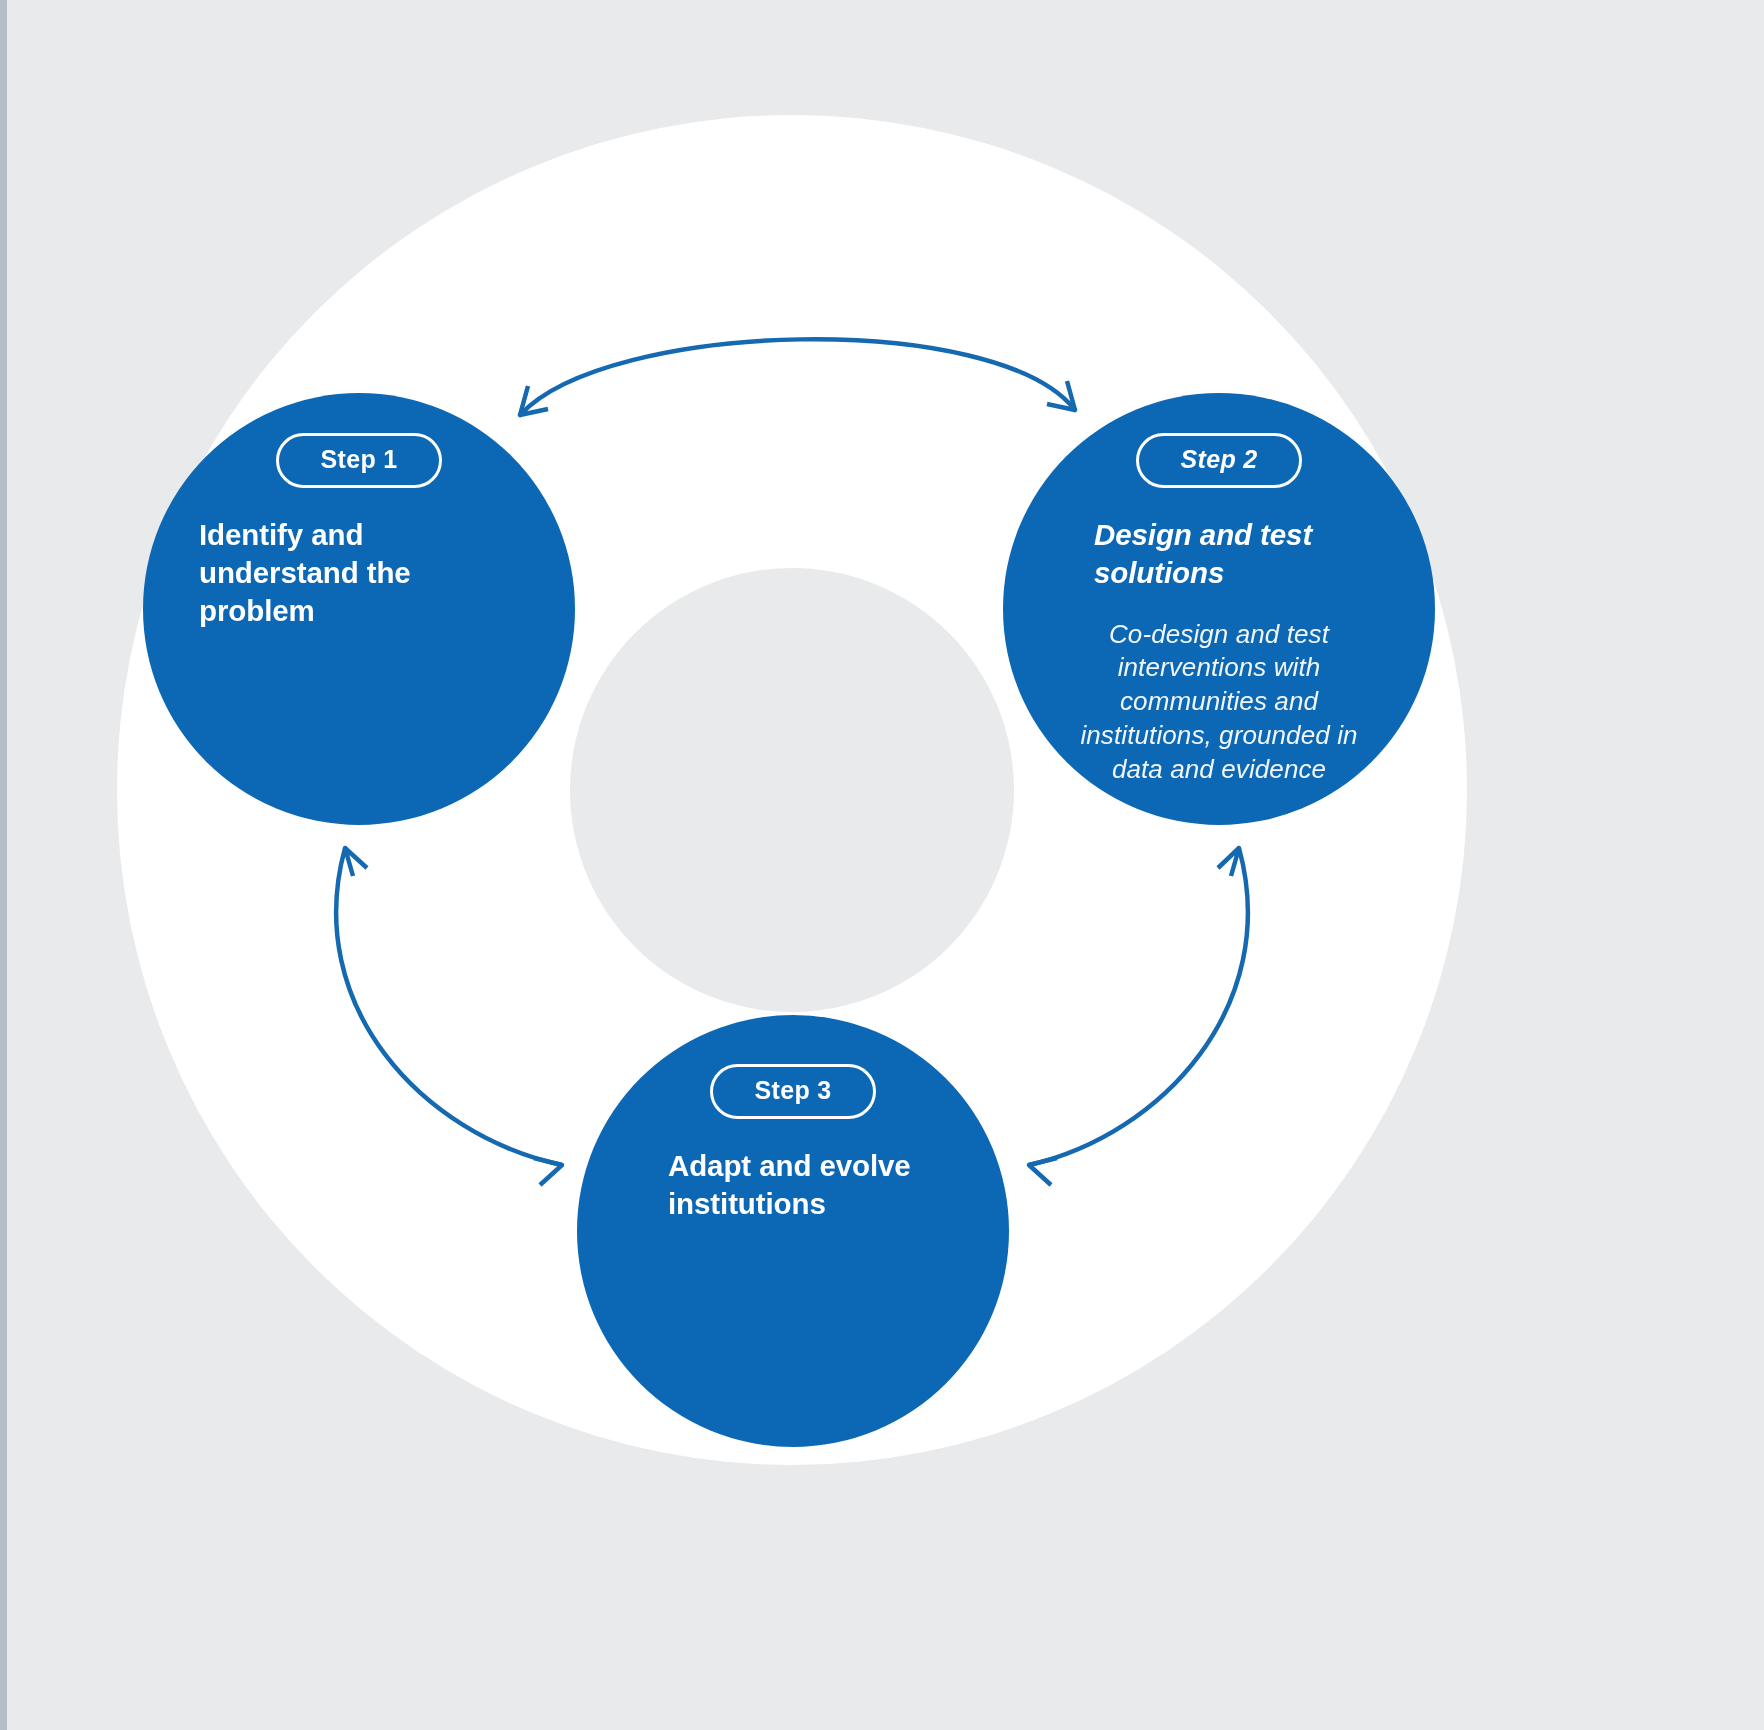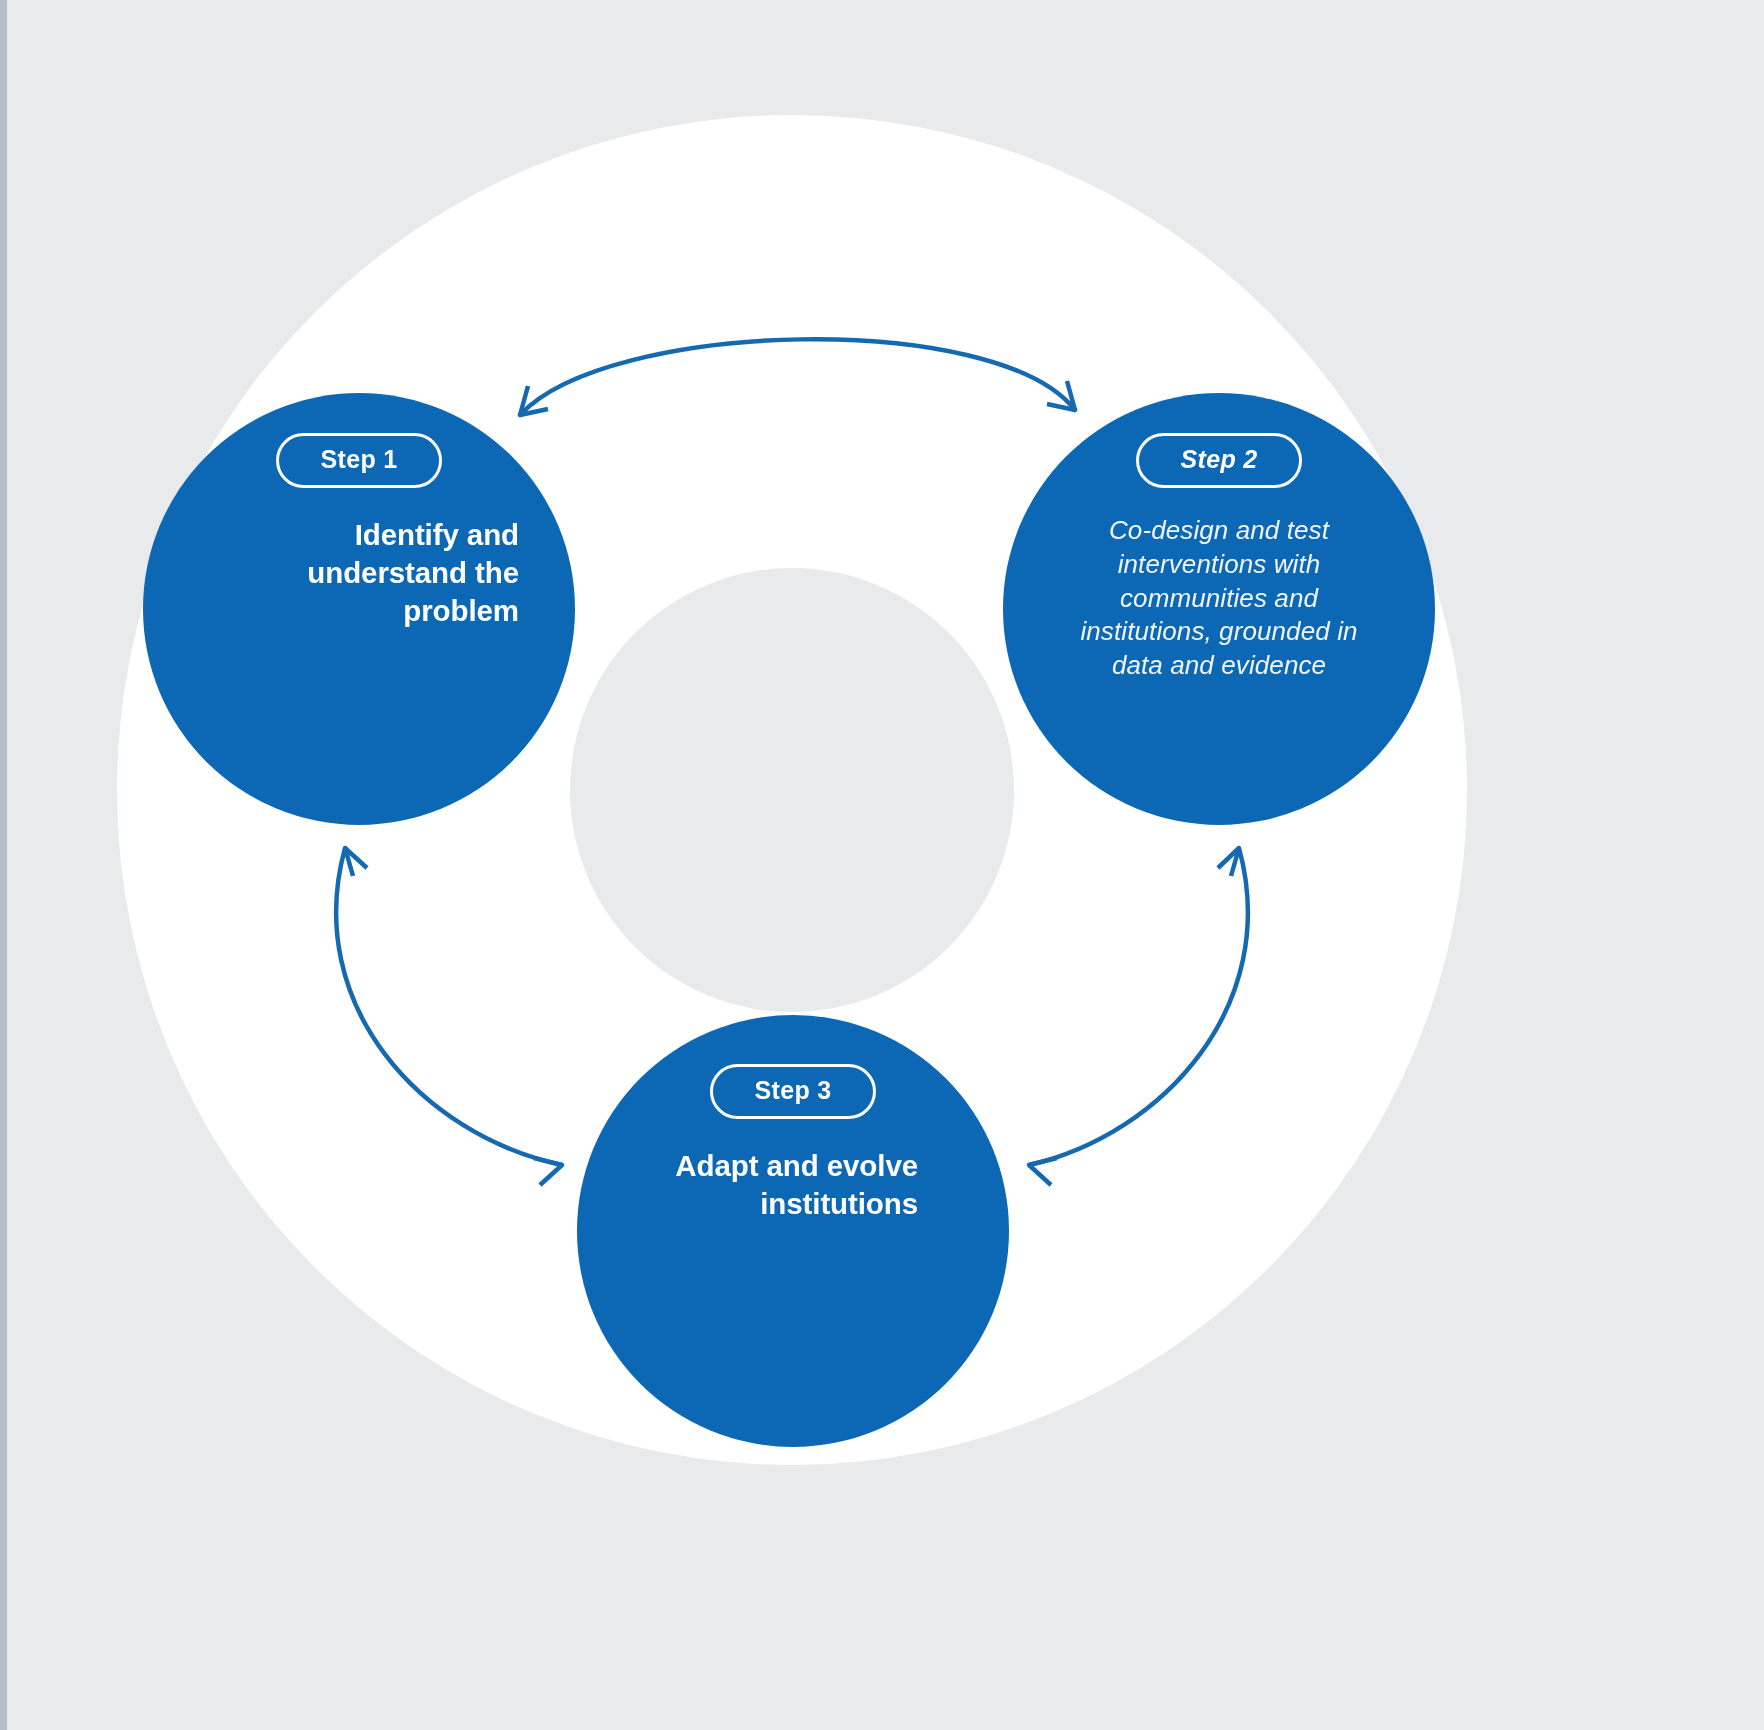--- a/index.html
+++ b/index.html
@@ -47,21 +47,21 @@
     letter-spacing: 0.3px;
     padding: 11px 42px 13px 42px;
     line-height: 1;
     white-space: nowrap;
   }
   .node-title {
     color: #ffffff;
     font-weight: bold;
     font-size: 29.5px;
     line-height: 1.28;
-    text-align: right;
+    text-align: left;
     letter-spacing: -0.1px;
   }
   .node-body {
     color: #f2f6fa;
     font-weight: normal;
     font-size: 26px;
     line-height: 1.3;
     text-align: center;
     letter-spacing: 0.1px;
   }
@@ -127,20 +127,21 @@
     </g>
   </svg>
 
   <div class="node" id="node-step1">
     <div class="step-badge">Step 1</div>
     <div class="node-title" style="width: 320px;">Identify and understand the problem</div>
   </div>
 
   <div class="node" id="node-step2">
     <div class="step-badge">Step 2</div>
+    <div class="node-title" style="width: 250px;">Design and test solutions</div>
     <div class="node-body" style="width: 330px;">Co-design and test interventions with communities and institutions, grounded in data and evidence</div>
   </div>
 
   <div class="node" id="node-step3">
     <div class="step-badge">Step 3</div>
     <div class="node-title" style="width: 250px;">Adapt and evolve institutions</div>
   </div>
 
 </div>
 

